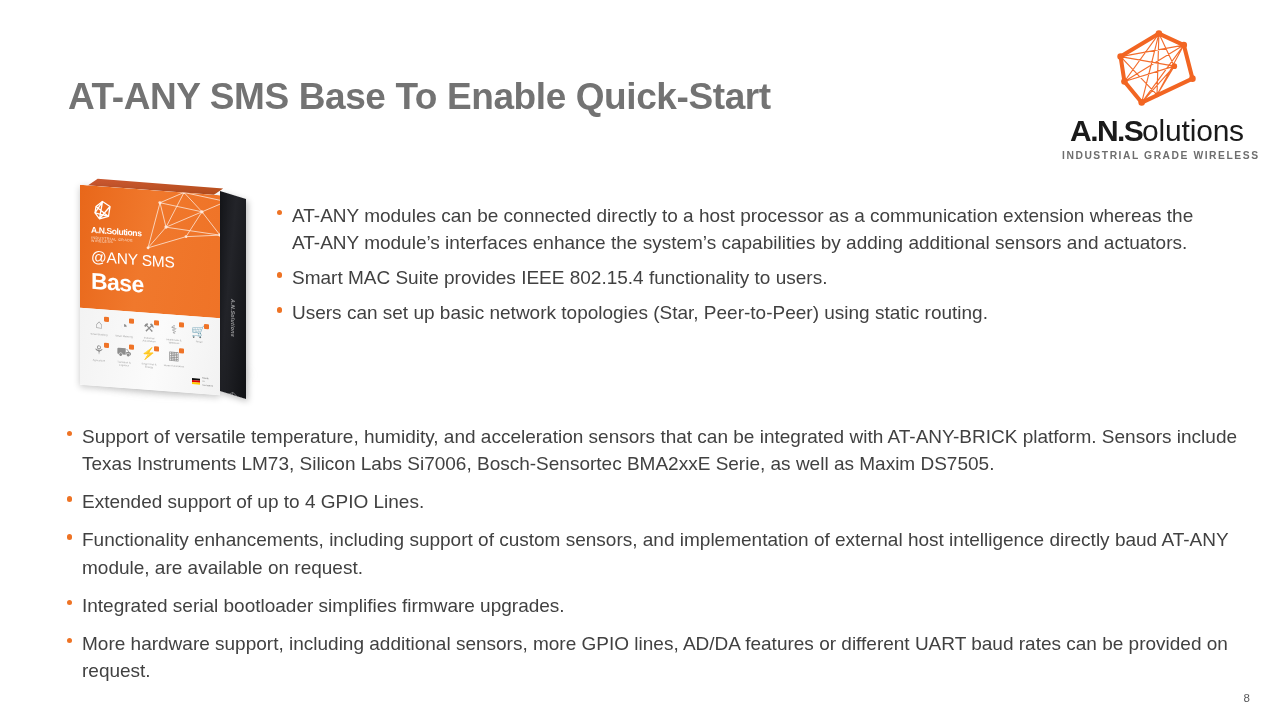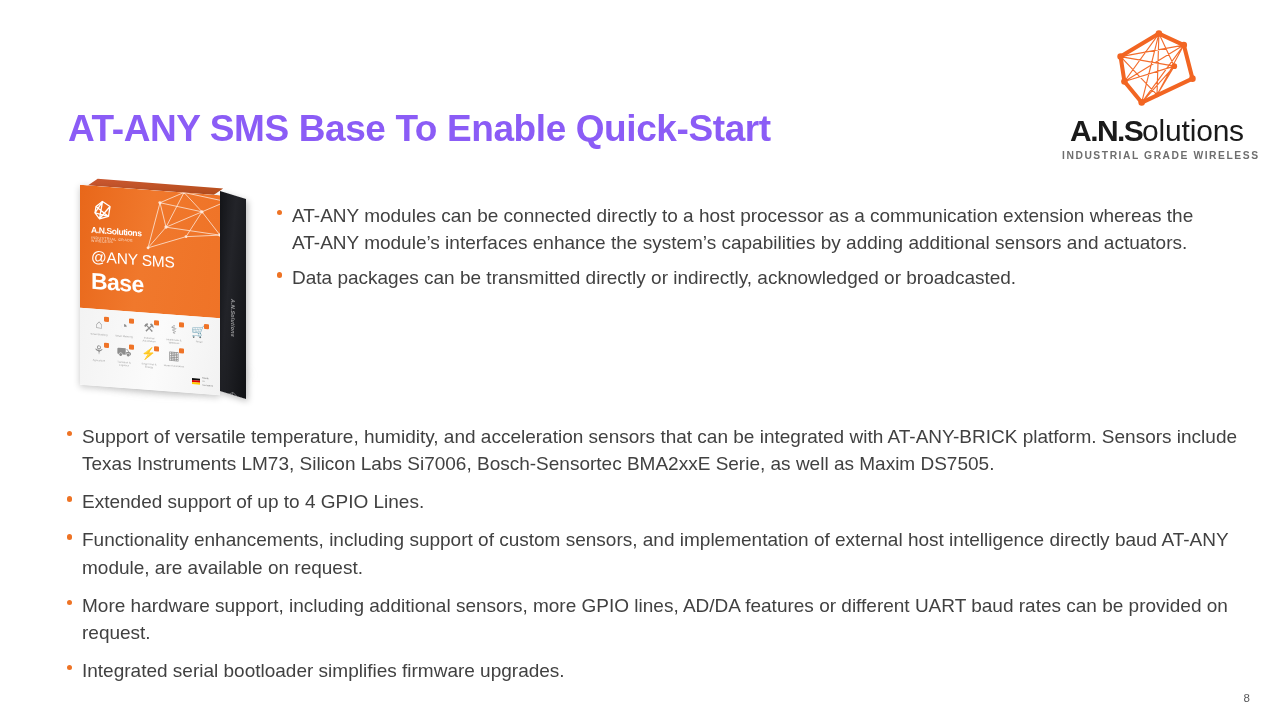--- a/index.html
+++ b/index.html
@@ -11,23 +11,22 @@
     position:relative;
   }
 
   
   .slide-title{
     position:absolute;
     left:68px; top:76px;
     font-size:37px;
     font-weight:bold;
     letter-spacing:-0.4px;
-    color:#8b5cf6;
+    color:#737373;
     white-space:nowrap;
-    margin-top:32px;
   }
 
   
   .logo{
     position:absolute;
     right:28px; top:24px;
     width:190px;
     text-align:center;
   }
   .logo-mark{ width:100%; height:92px; display:block; }
@@ -316,24 +315,25 @@
             <div>Germany</div>
           </div>
         </div>
       </div>
     </div>
   </div>
 </div>
 
 <ul class="bullets bullets-top">
   <li>AT-ANY modules can be connected directly to a host processor as a communication extension whereas the AT-ANY module’s interfaces enhance the system’s capabilities by adding additional sensors and actuators.</li>
-  <li>Data packages can be transmitted directly or indirectly, acknowledged or broadcasted.</li>
+  <li>Smart MAC Suite provides IEEE 802.15.4 functionality to users.</li>
+  <li>Users can set up basic network topologies (Star, Peer-to-Peer) using static routing.</li>
 </ul>
 
 <ul class="bullets bullets-bottom">
   <li>Support of versatile temperature, humidity, and acceleration sensors that can be integrated with AT-ANY-BRICK platform. Sensors include Texas Instruments LM73, Silicon Labs Si7006, Bosch-Sensortec BMA2xxE Serie, as well as Maxim DS7505.</li>
   <li>Extended support of up to 4 GPIO Lines.</li>
   <li>Functionality enhancements, including support of custom sensors, and implementation of external host intelligence directly baud AT-ANY module, are available on request.</li>
+  <li>Integrated serial bootloader simplifies firmware upgrades.</li>
   <li>More hardware support, including additional sensors, more GPIO lines, AD/DA features or different UART baud rates can be provided on request.</li>
-  <li>Integrated serial bootloader simplifies firmware upgrades.</li>
 </ul>
 
 <div class="page-num">8</div>
 
 </body></html>

